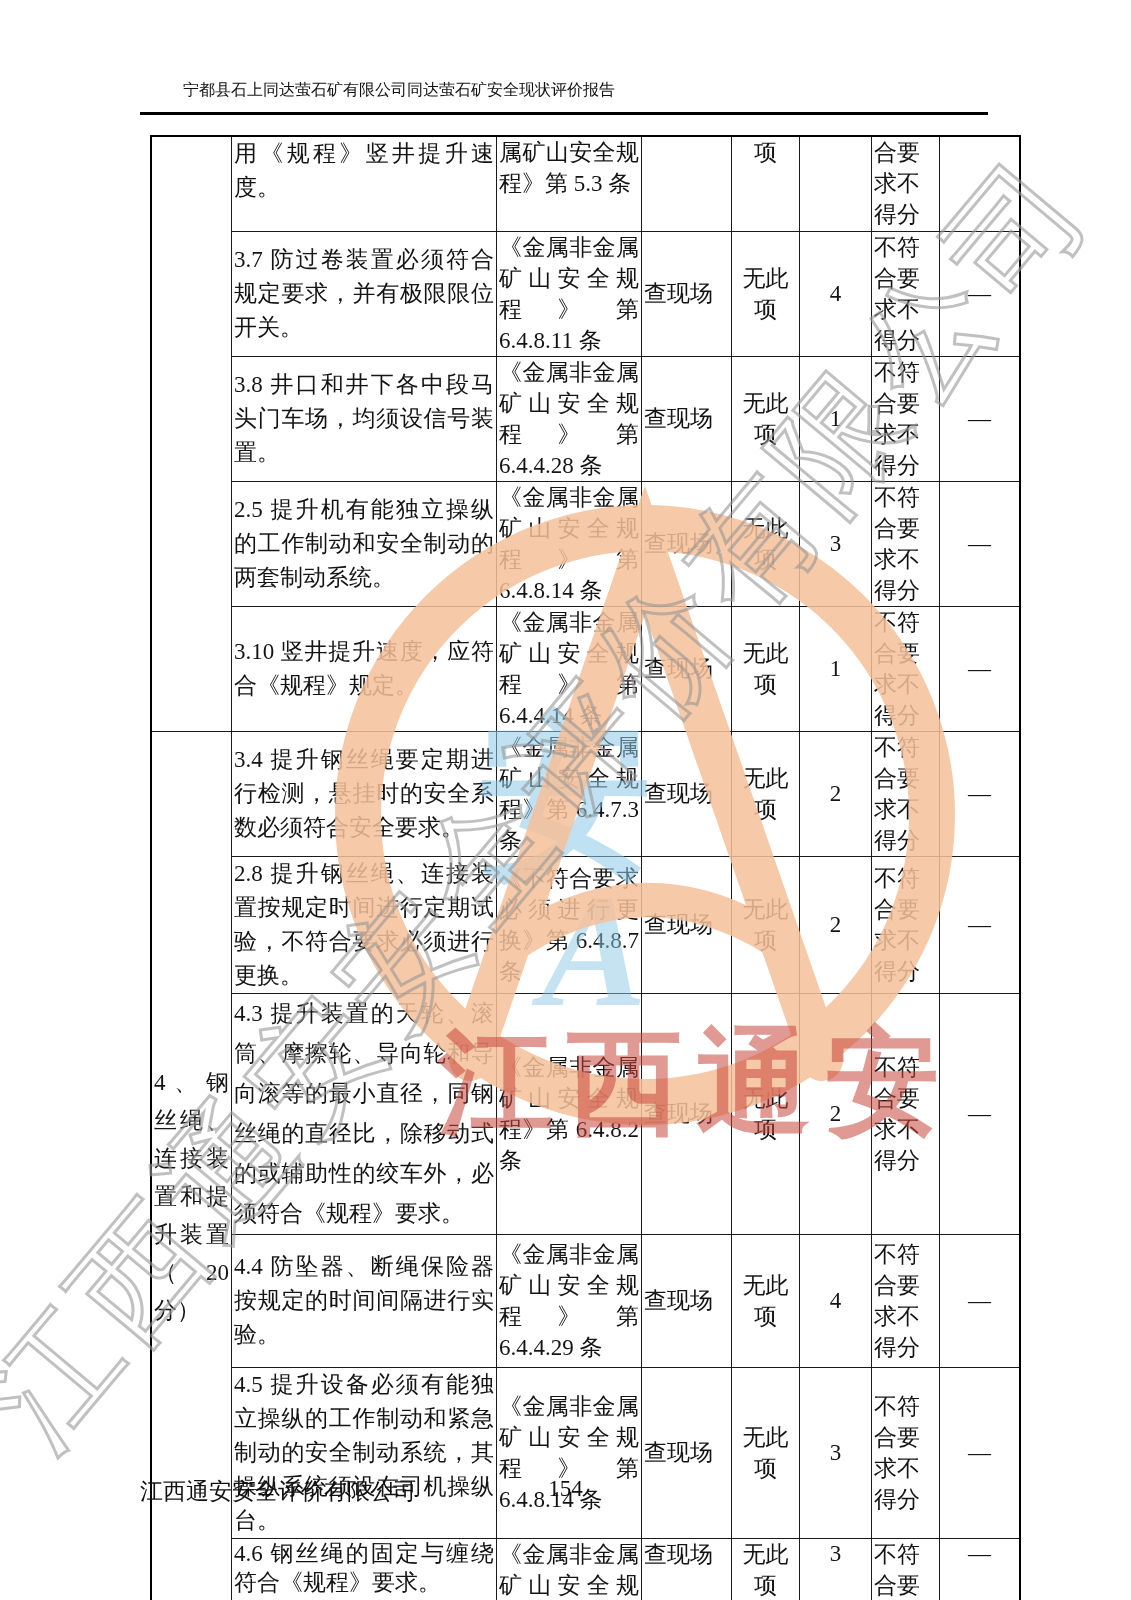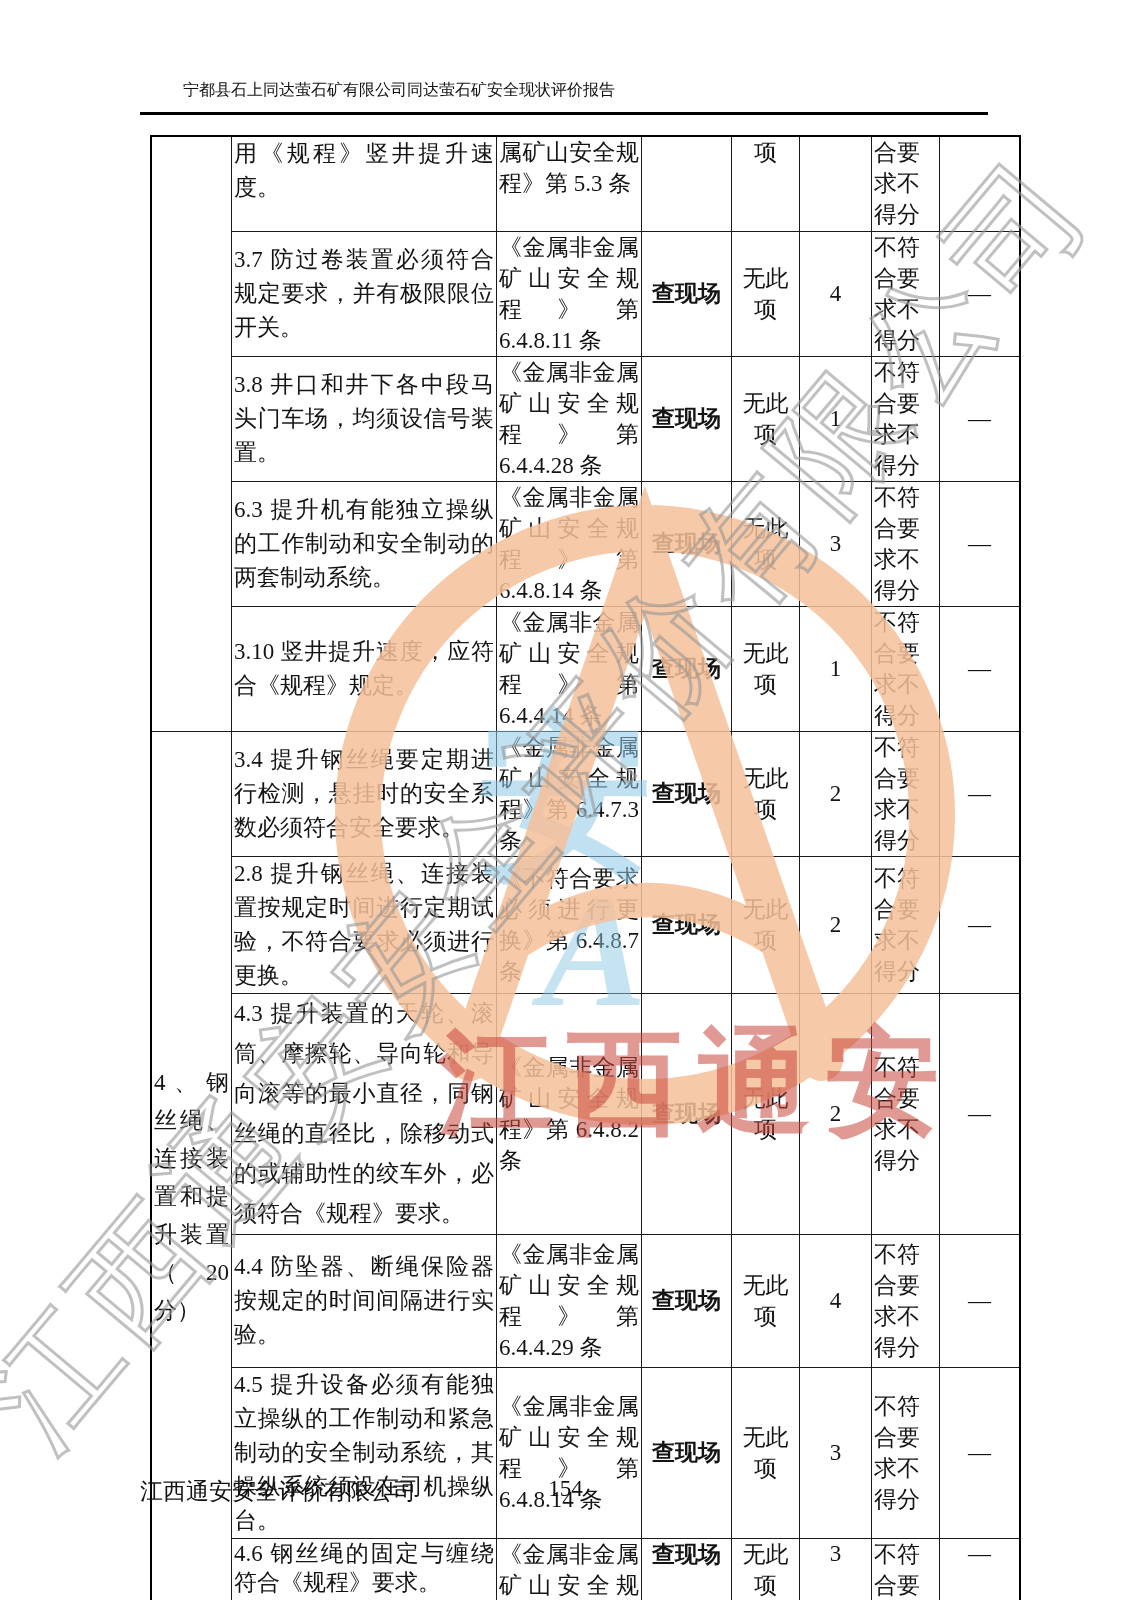--- a/index.html
+++ b/index.html
@@ -18,21 +18,21 @@
   
   table.eval{
     position:absolute;left:150px;top:135px;width:828px;
     border-collapse:collapse;table-layout:fixed;
     font-size:23px;color:#141414;border:2px solid #000;
   }
   table.eval td{border:1px solid #1a1a1a;padding:0 2px;vertical-align:middle;overflow:hidden;}
   td.c1{width:75px;text-align:justify;line-height:38px;padding:0 9px;}
   td.desc{width:260px;text-align:justify;line-height:34px;padding:2px 7px;}
   td.basis{width:140px;text-align:justify;line-height:31px;padding:2px 8px;}
-  td.method{width:85px;text-align:center;line-height:31px;font-weight:bold;}
+  td.method{width:85px;line-height:31px;}
   td.status{width:63px;text-align:center;line-height:31px;}
   td.score{width:67px;text-align:center;line-height:30px;}
   td.crit{width:63px;line-height:31px;}
   td.result{width:75px;text-align:center;line-height:30px;}
   tr:nth-child(1){height:95px}
   tr:nth-child(2){height:125px}
   tr:nth-child(3){height:117px}
   tr:nth-child(4){height:121px}
   tr:nth-child(5){height:120px}
   tr:nth-child(6){height:122px}
@@ -80,21 +80,21 @@
     <tr>
       <td class="desc">3.8 井口和井下各中段马头门车场，均须设信号装置。</td>
       <td class="basis">《金属非金属矿山安全规程》第 6.4.4.28 条</td>
       <td class="method">查现场</td>
       <td class="status">无此项</td>
       <td class="score">1</td>
       <td class="crit">不符合要求不得分</td>
       <td class="result">—</td>
     </tr>
     <tr>
-      <td class="desc">6.3 提升机有能独立操纵的工作制动和安全制动的两套制动系统。</td>
+      <td class="desc">2.5 提升机有能独立操纵的工作制动和安全制动的两套制动系统。</td>
       <td class="basis">《金属非金属矿山安全规程》第 6.4.8.14 条</td>
       <td class="method">查现场</td>
       <td class="status">无此项</td>
       <td class="score">3</td>
       <td class="crit">不符合要求不得分</td>
       <td class="result">—</td>
     </tr>
     <tr>
       <td class="desc">3.10 竖井提升速度，应符合《规程》规定。</td>
       <td class="basis">《金属非金属矿山安全规程》第 6.4.4.14 条</td>

